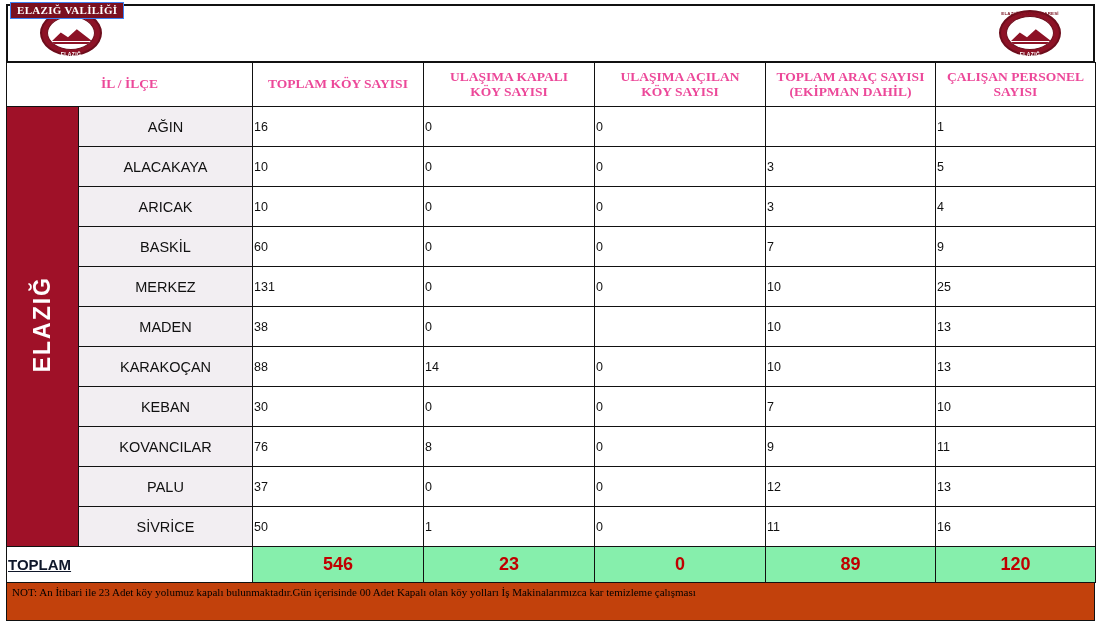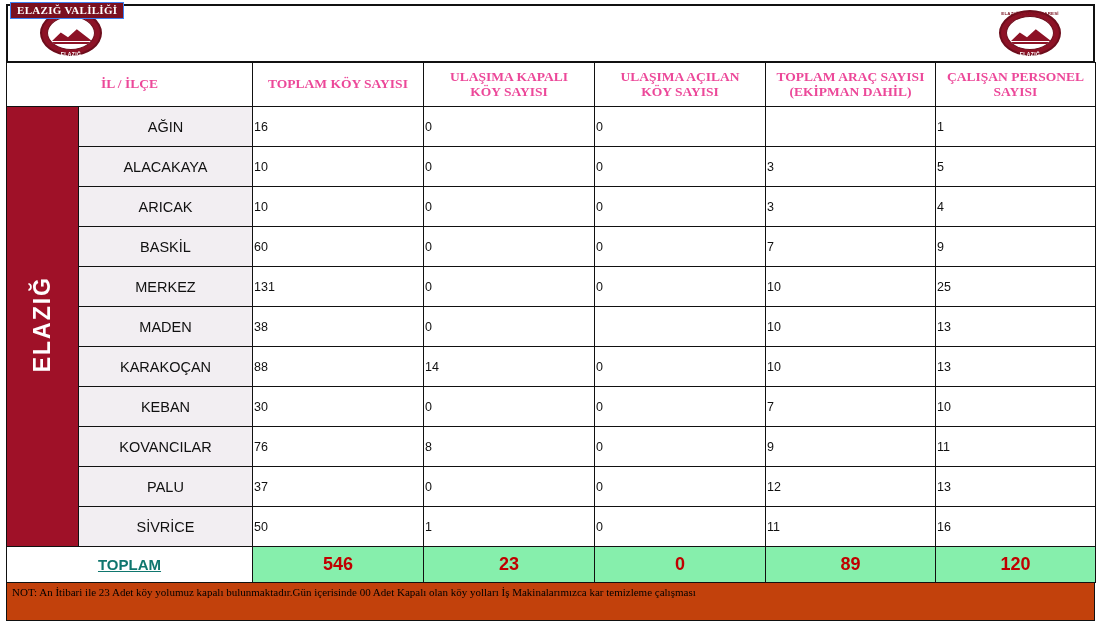--- a/index.html
+++ b/index.html
@@ -194,25 +194,24 @@
     text-align: left;
     color: #111;
     background: #ffffff;
   }
 
   tr.total td {
     height: 36px;
   }
   td.total-label {
     background: #ffffff;
-    text-align: center;
     font-family: "Liberation Sans", sans-serif;
     font-size: 15px;
     font-weight: bold;
-    color: #0f766e;
+    color: #0f172a;
     text-decoration: underline;
   }
   td.total-num {
     background: #86efac;
     text-align: center;
     font-family: "Liberation Sans", sans-serif;
     font-size: 18px;
     font-weight: bold;
     color: #c00000;
   }

